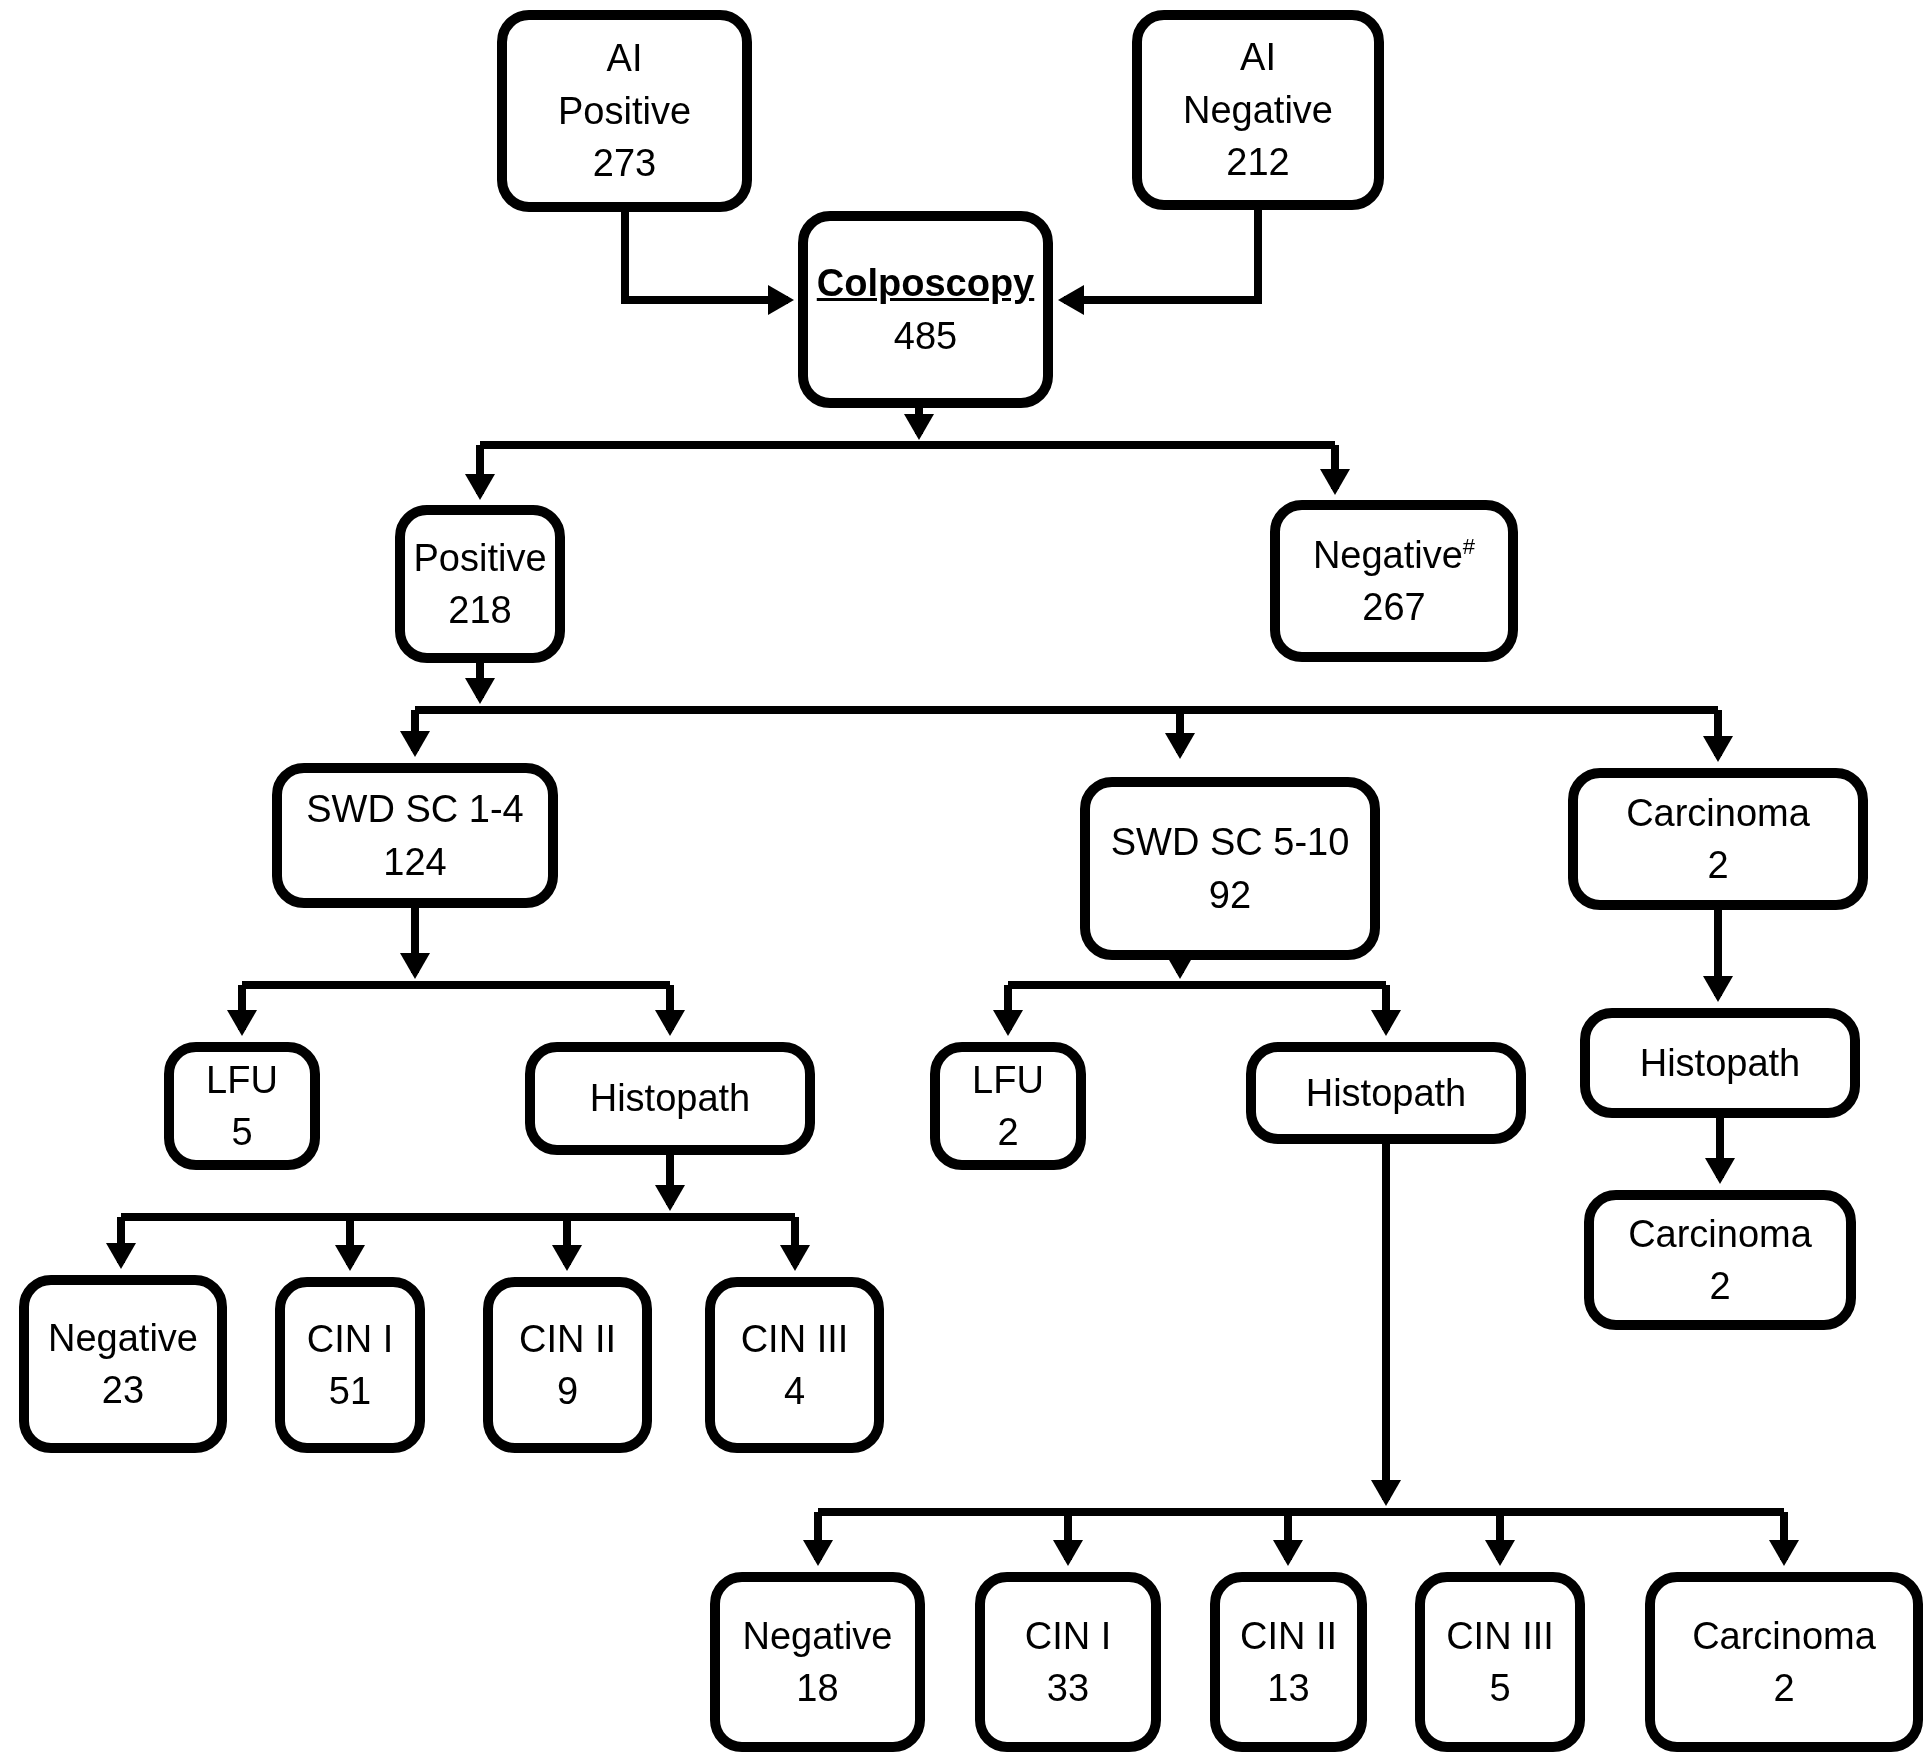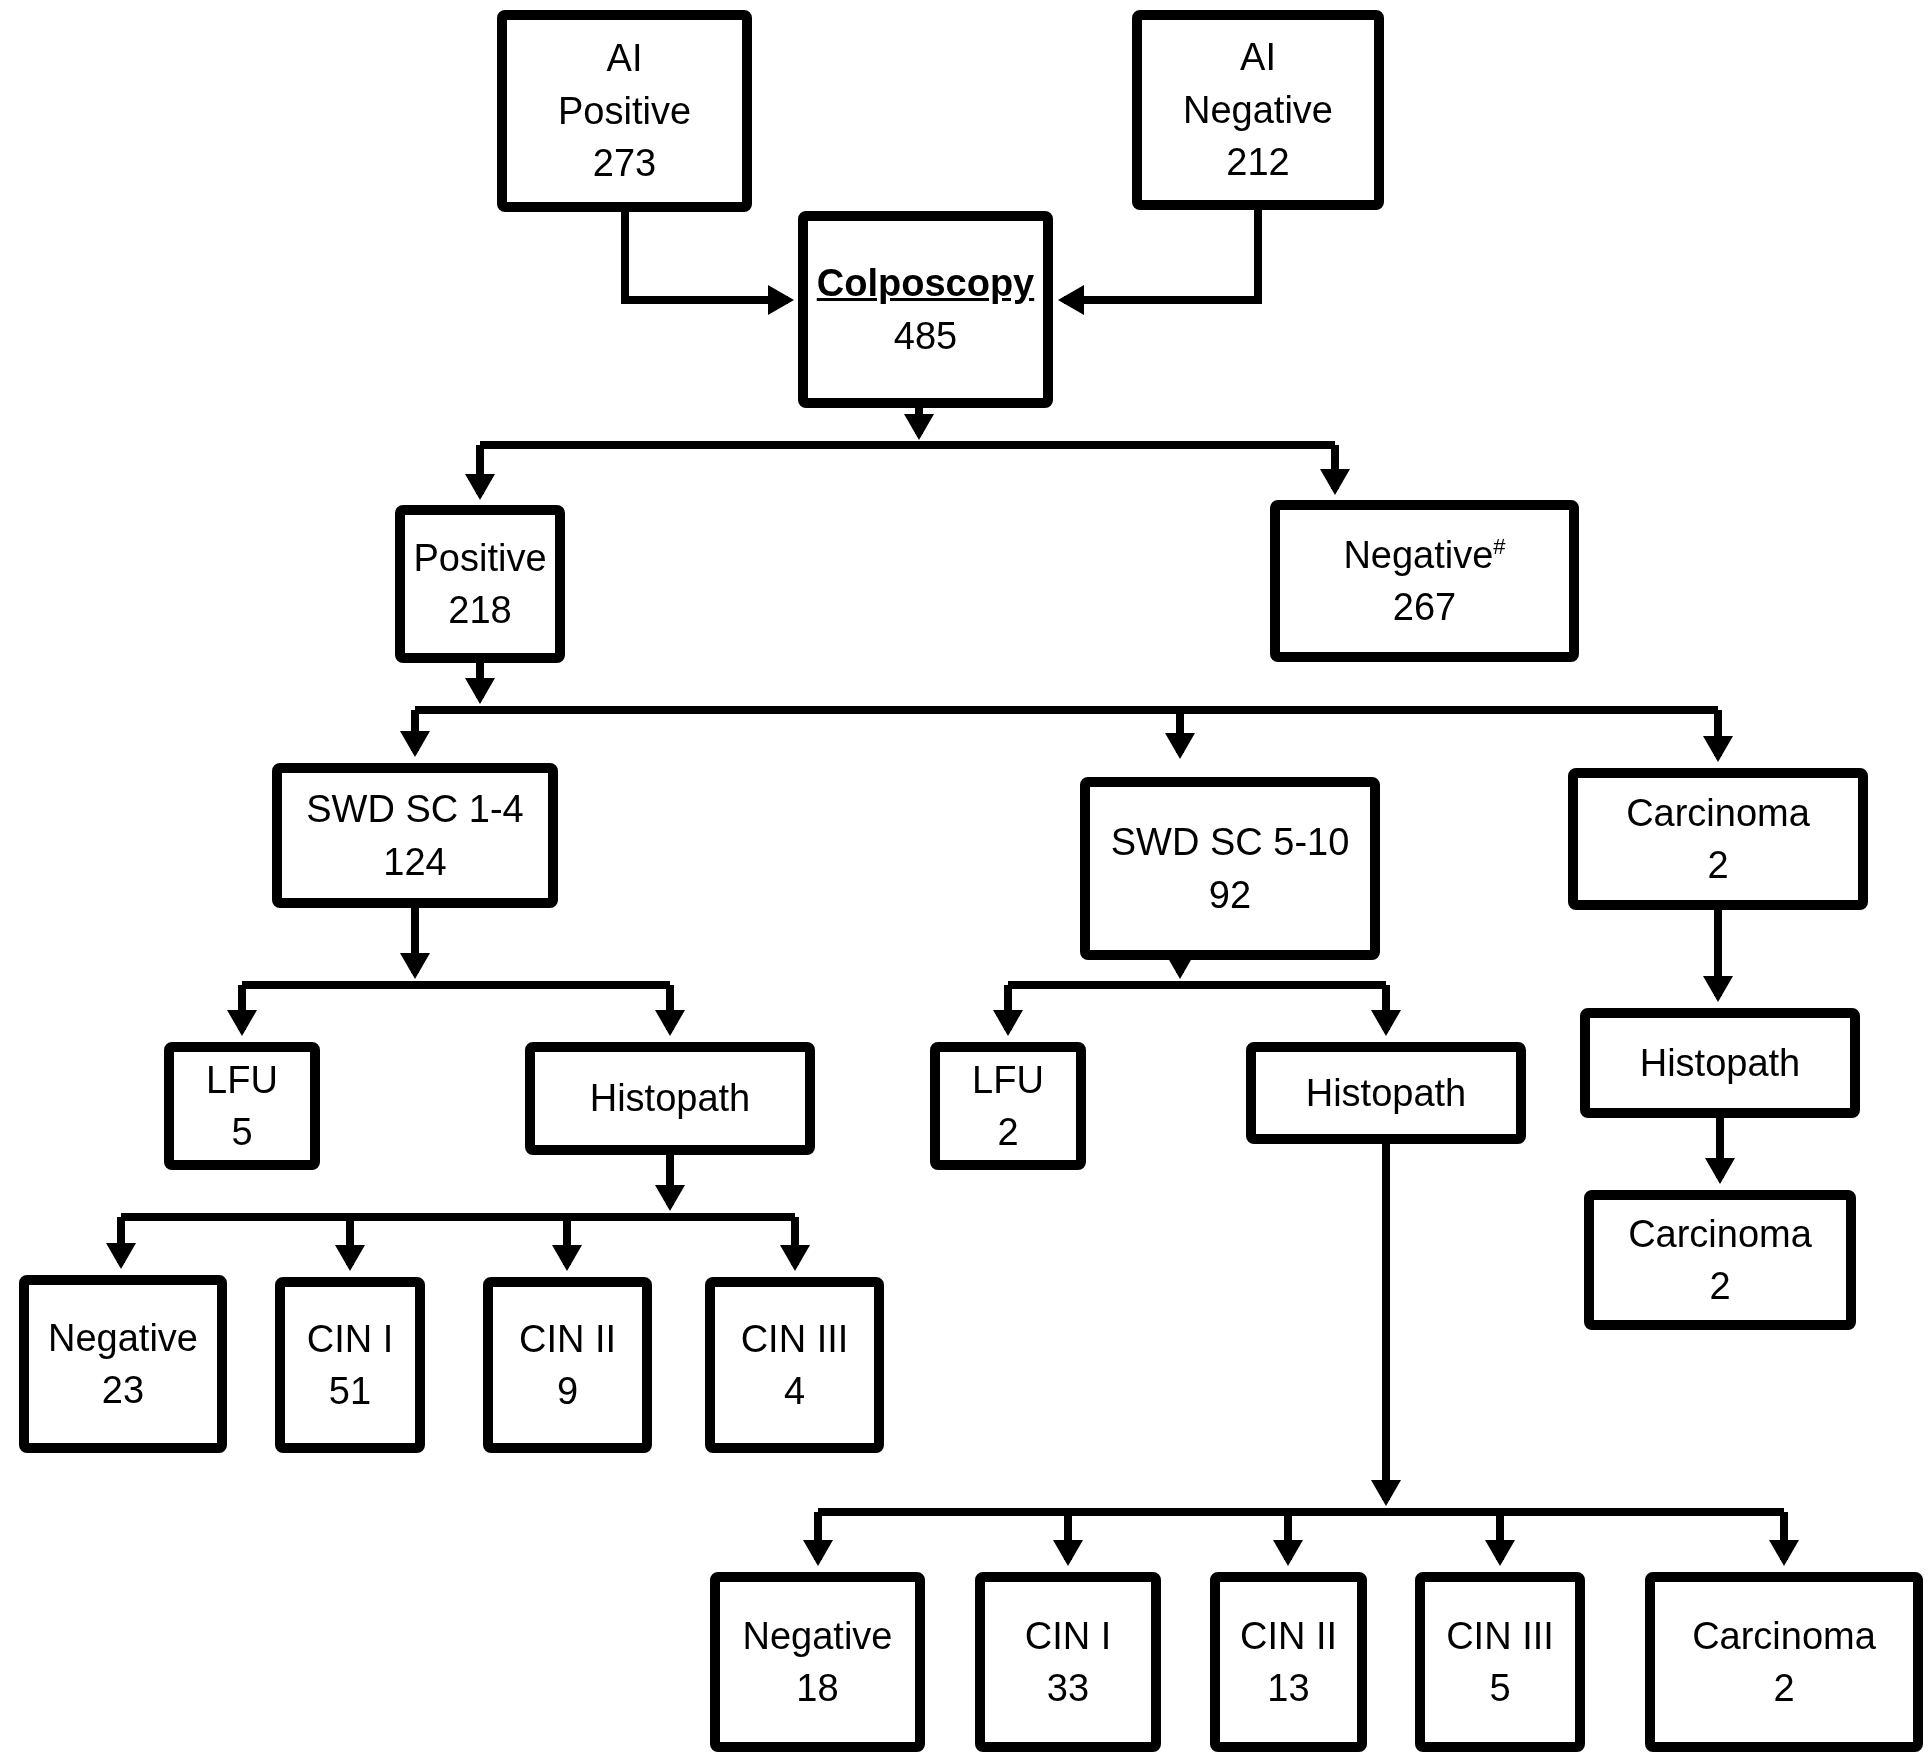--- a/index.html
+++ b/index.html
@@ -9,39 +9,39 @@
     background:#ffffff;
     font-family:"Liberation Sans", sans-serif;
     color:#000;
   }
   #wires{position:absolute;left:0;top:0;width:1932px;height:1761px;}
   .node{
     position:absolute;
     box-sizing:border-box;
     background:#fff;
     border:10px solid #000;
-    border-radius:8px;
+    border-radius:32px;
     display:flex;
     flex-direction:column;
     align-items:center;
     justify-content:center;
     text-align:center;
     font-size:38px;
     line-height:1.38;
     font-weight:400;
   }
   .ln{display:block;white-space:nowrap;}
   .bold{font-weight:700;text-decoration:underline;}
   .sup{font-size:22px;vertical-align:super;line-height:0;}
   
   #n-ai-positive      {left:497px;  top:10px;   width:255px; height:202px;}
   #n-ai-negative      {left:1132px; top:10px;   width:252px; height:200px;}
   #n-colposcopy       {left:798px;  top:211px;  width:255px; height:197px;}
   #n-colpo-positive   {left:395px;  top:505px;  width:170px; height:158px;}
-  #n-colpo-negative   {left:1270px; top:500px;  width:309px; height:162px;}
+  #n-colpo-negative   {left:1270px; top:500px;  width:248px; height:162px;}
   #n-swd14            {left:272px;  top:763px;  width:286px; height:145px;text-align:right;}
   #n-swd510           {left:1080px; top:765px;  width:300px; height:183px;margin-top:12px;}
   #n-carcinoma-direct {left:1568px; top:768px;  width:300px; height:142px;}
   #n-lfu-swd14        {left:164px;  top:1042px; width:156px; height:128px;}
   #n-histopath-swd14  {left:525px;  top:1042px; width:290px; height:113px;}
   #n-lfu-swd510       {left:930px;  top:1042px; width:156px; height:128px;}
   #n-histopath-swd510 {left:1246px; top:1042px; width:280px; height:102px;}
   #n-histopath-carc   {left:1580px; top:1008px; width:280px; height:110px;}
   #n-carcinoma-conf   {left:1584px; top:1190px; width:272px; height:140px;}
   #n-hp14-negative    {left:19px;   top:1275px; width:208px; height:178px;}

